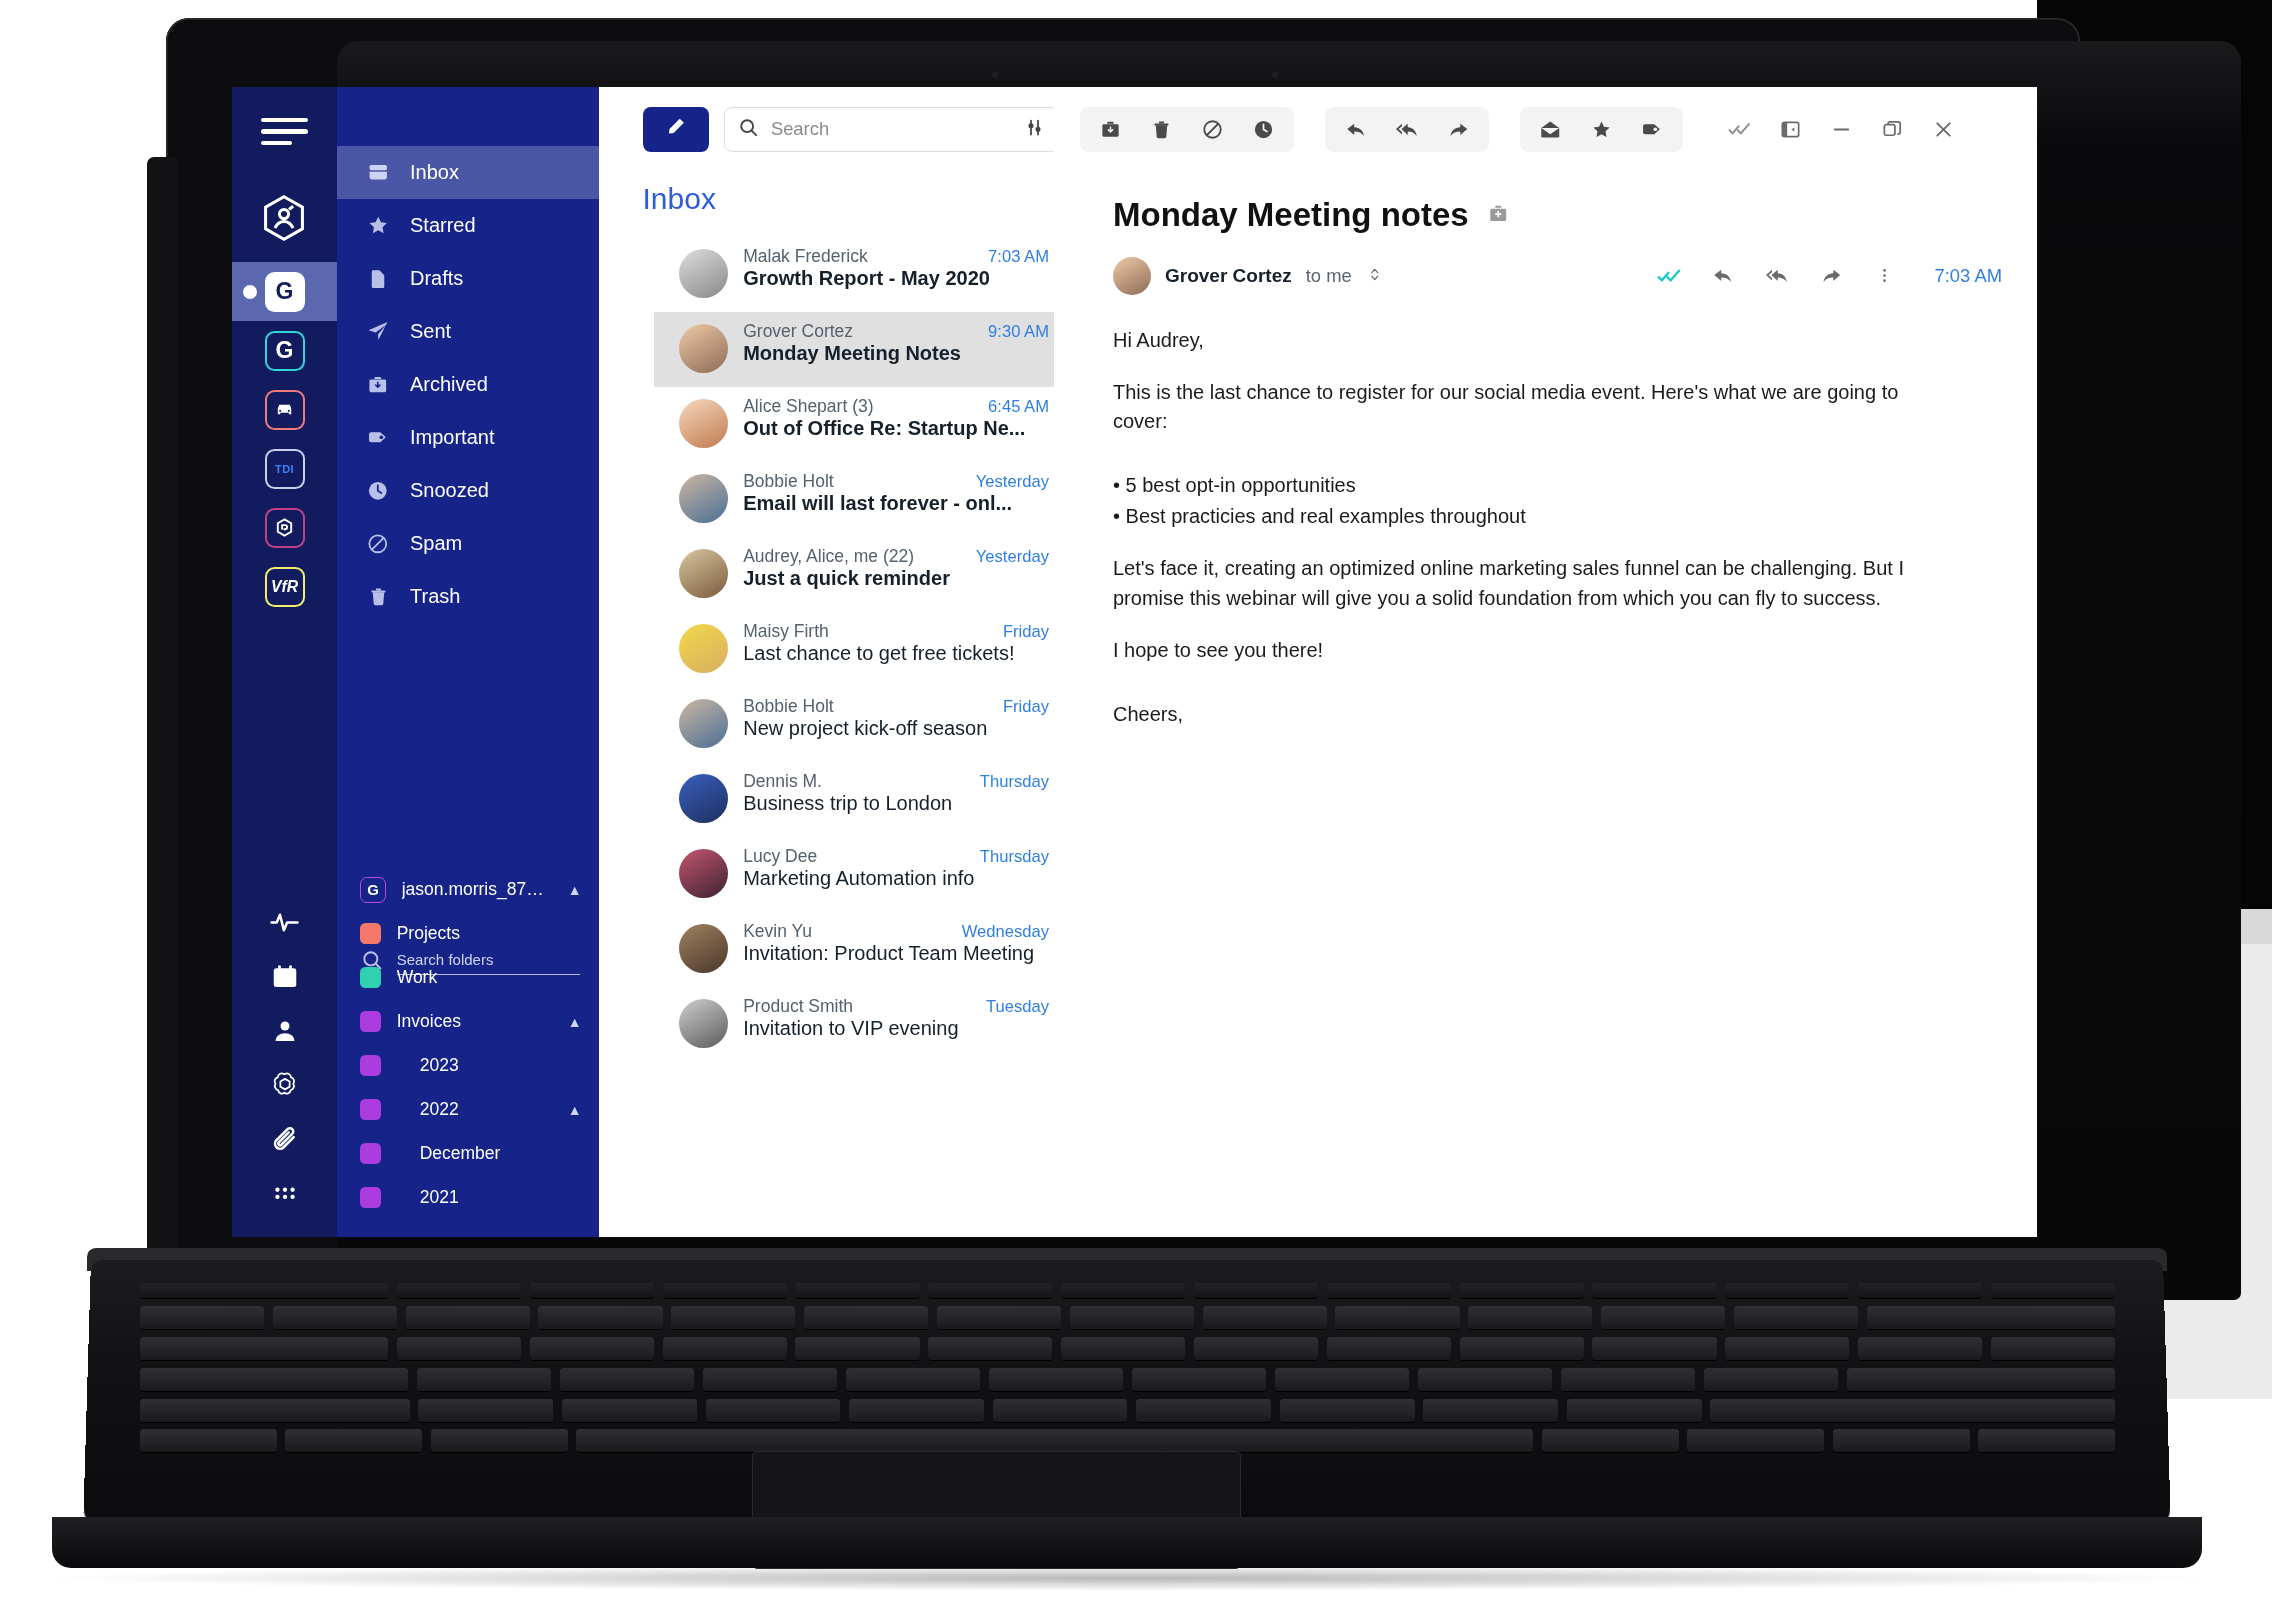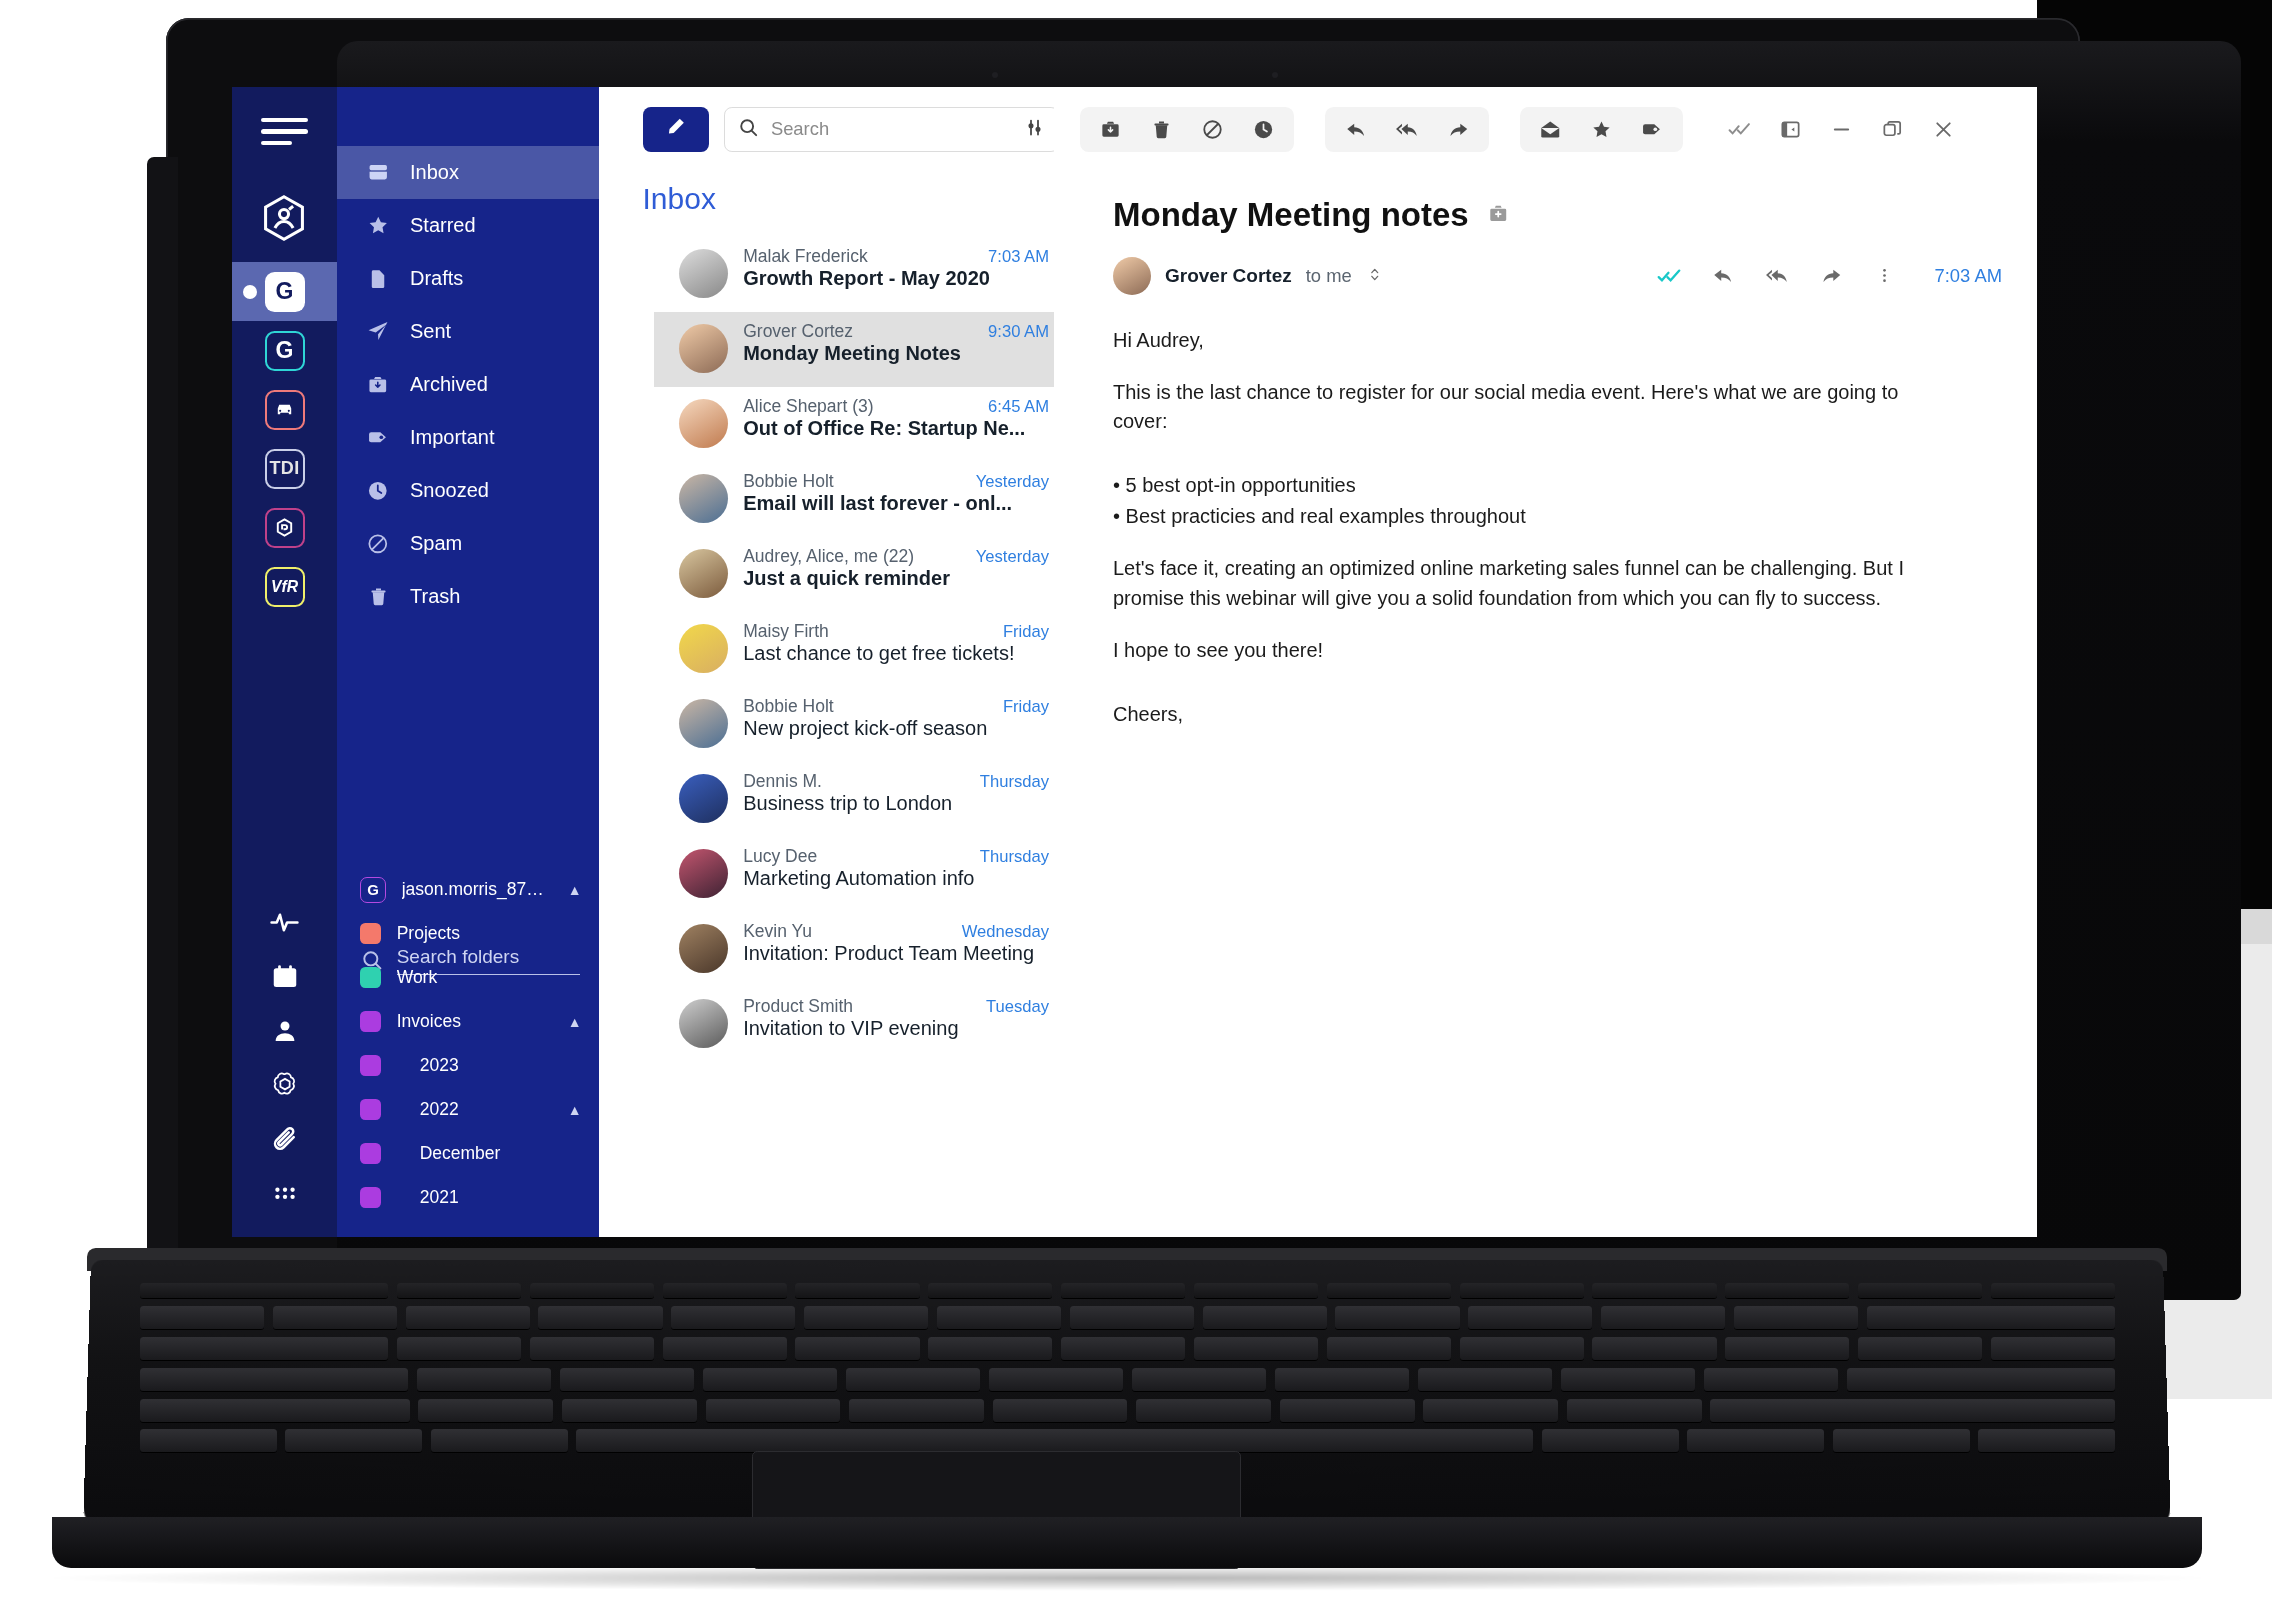--- a/index.html
+++ b/index.html
@@ -71,21 +71,21 @@
   }
   .f-item.active { background:#4a57a6; }
   .f-ico { width:26px; height:26px; display:flex; align-items:center; justify-content:center; color:#b9c0e8; flex:0 0 26px; }
   .f-item.active .f-ico { color:#cdd4f5; }
 
   
   .fsearch { position:absolute; left:0; bottom:262px; width:262px; display:flex; align-items:flex-end; gap:12.2px; padding:0 19px 0 23px; }
   .fsearch .line { flex:1; border-bottom:1.7px solid #b9c0e8; padding-bottom:6.1px; }
   .fsearch input {
     width:100%; background:transparent; border:0; outline:none;
-    color:#cfd5f2; font-size:19px; font-family:"Liberation Sans", sans-serif;
+    color:#cfd5f2; font-size:15px; font-family:"Liberation Sans", sans-serif;
   }
   .fsearch input::placeholder { color:#cfd5f2; }
 
   .flist { position:absolute; left:0; bottom:17.5px; width:262px; }
   .fl-row { height:44px; display:flex; align-items:center; gap:15.7px; padding:0 17.5px 0 23px; color:#fff; font-size:17.5px; cursor:pointer; }
   .fl-sq { width:21px; height:21px; border-radius:5.2px; flex:0 0 21px; }
   .fl-acct { width:26px; height:26px; border-radius:7px; border:1.7px solid #b44ae0; display:flex; align-items:center; justify-content:center; color:#fff; font-weight:700; font-size:15px; flex:0 0 26px; }
   .fl-label { flex:1; white-space:nowrap; overflow:hidden; text-overflow:ellipsis; }
   .fl-chev { color:#cfd5f2; font-size:14px; }
   .ind-1 { padding-left:23px; }
@@ -208,21 +208,21 @@
           <span class="app-tile tile-outline" style="border-color:#2fd6d6;color:#fff;">G</span>
         </div>
         <div class="rail-app">
           <span class="app-tile tile-outline" style="border-color:#ef7a7a;">
             <svg width="23" height="23" viewBox="0 0 24 24" fill="#fff">
                 <path d="M5 11l1.5-4h11L19 11v6h-2.5v-1.5h-9V17H5zm2.5 3.5a1.1 1.1 0 100-2.2 1.1 1.1 0 000 2.2zm9 0a1.1 1.1 0 100-2.2 1.1 1.1 0 000 2.2z"></path>
               </svg>
           </span>
         </div>
         <div class="rail-app">
-          <span class="app-tile tile-outline" style="border-color:#c9cfe8;color:#e5e5e5;font-size:18px;letter-spacing:0.4px;">TDI</span>
+          <span class="app-tile tile-outline" style="border-color:#c9cfe8;color:#3b82f6;font-size:11px;letter-spacing:0.4px;">TDI</span>
         </div>
         <div class="rail-app">
           <span class="app-tile tile-outline" style="border-color:#c0418a;">
             <svg width="23" height="23" viewBox="0 0 24 24" fill="none" stroke="#fff" stroke-width="2">
                 <path d="M12 3.5 19 7.5v9L12 20.5 5 16.5v-9z"></path>
                 <path d="M9.5 14V9.5h3a2.2 2.2 0 010 4.4H11"></path>
               </svg>
           </span>
         </div>
         <div class="rail-app">

